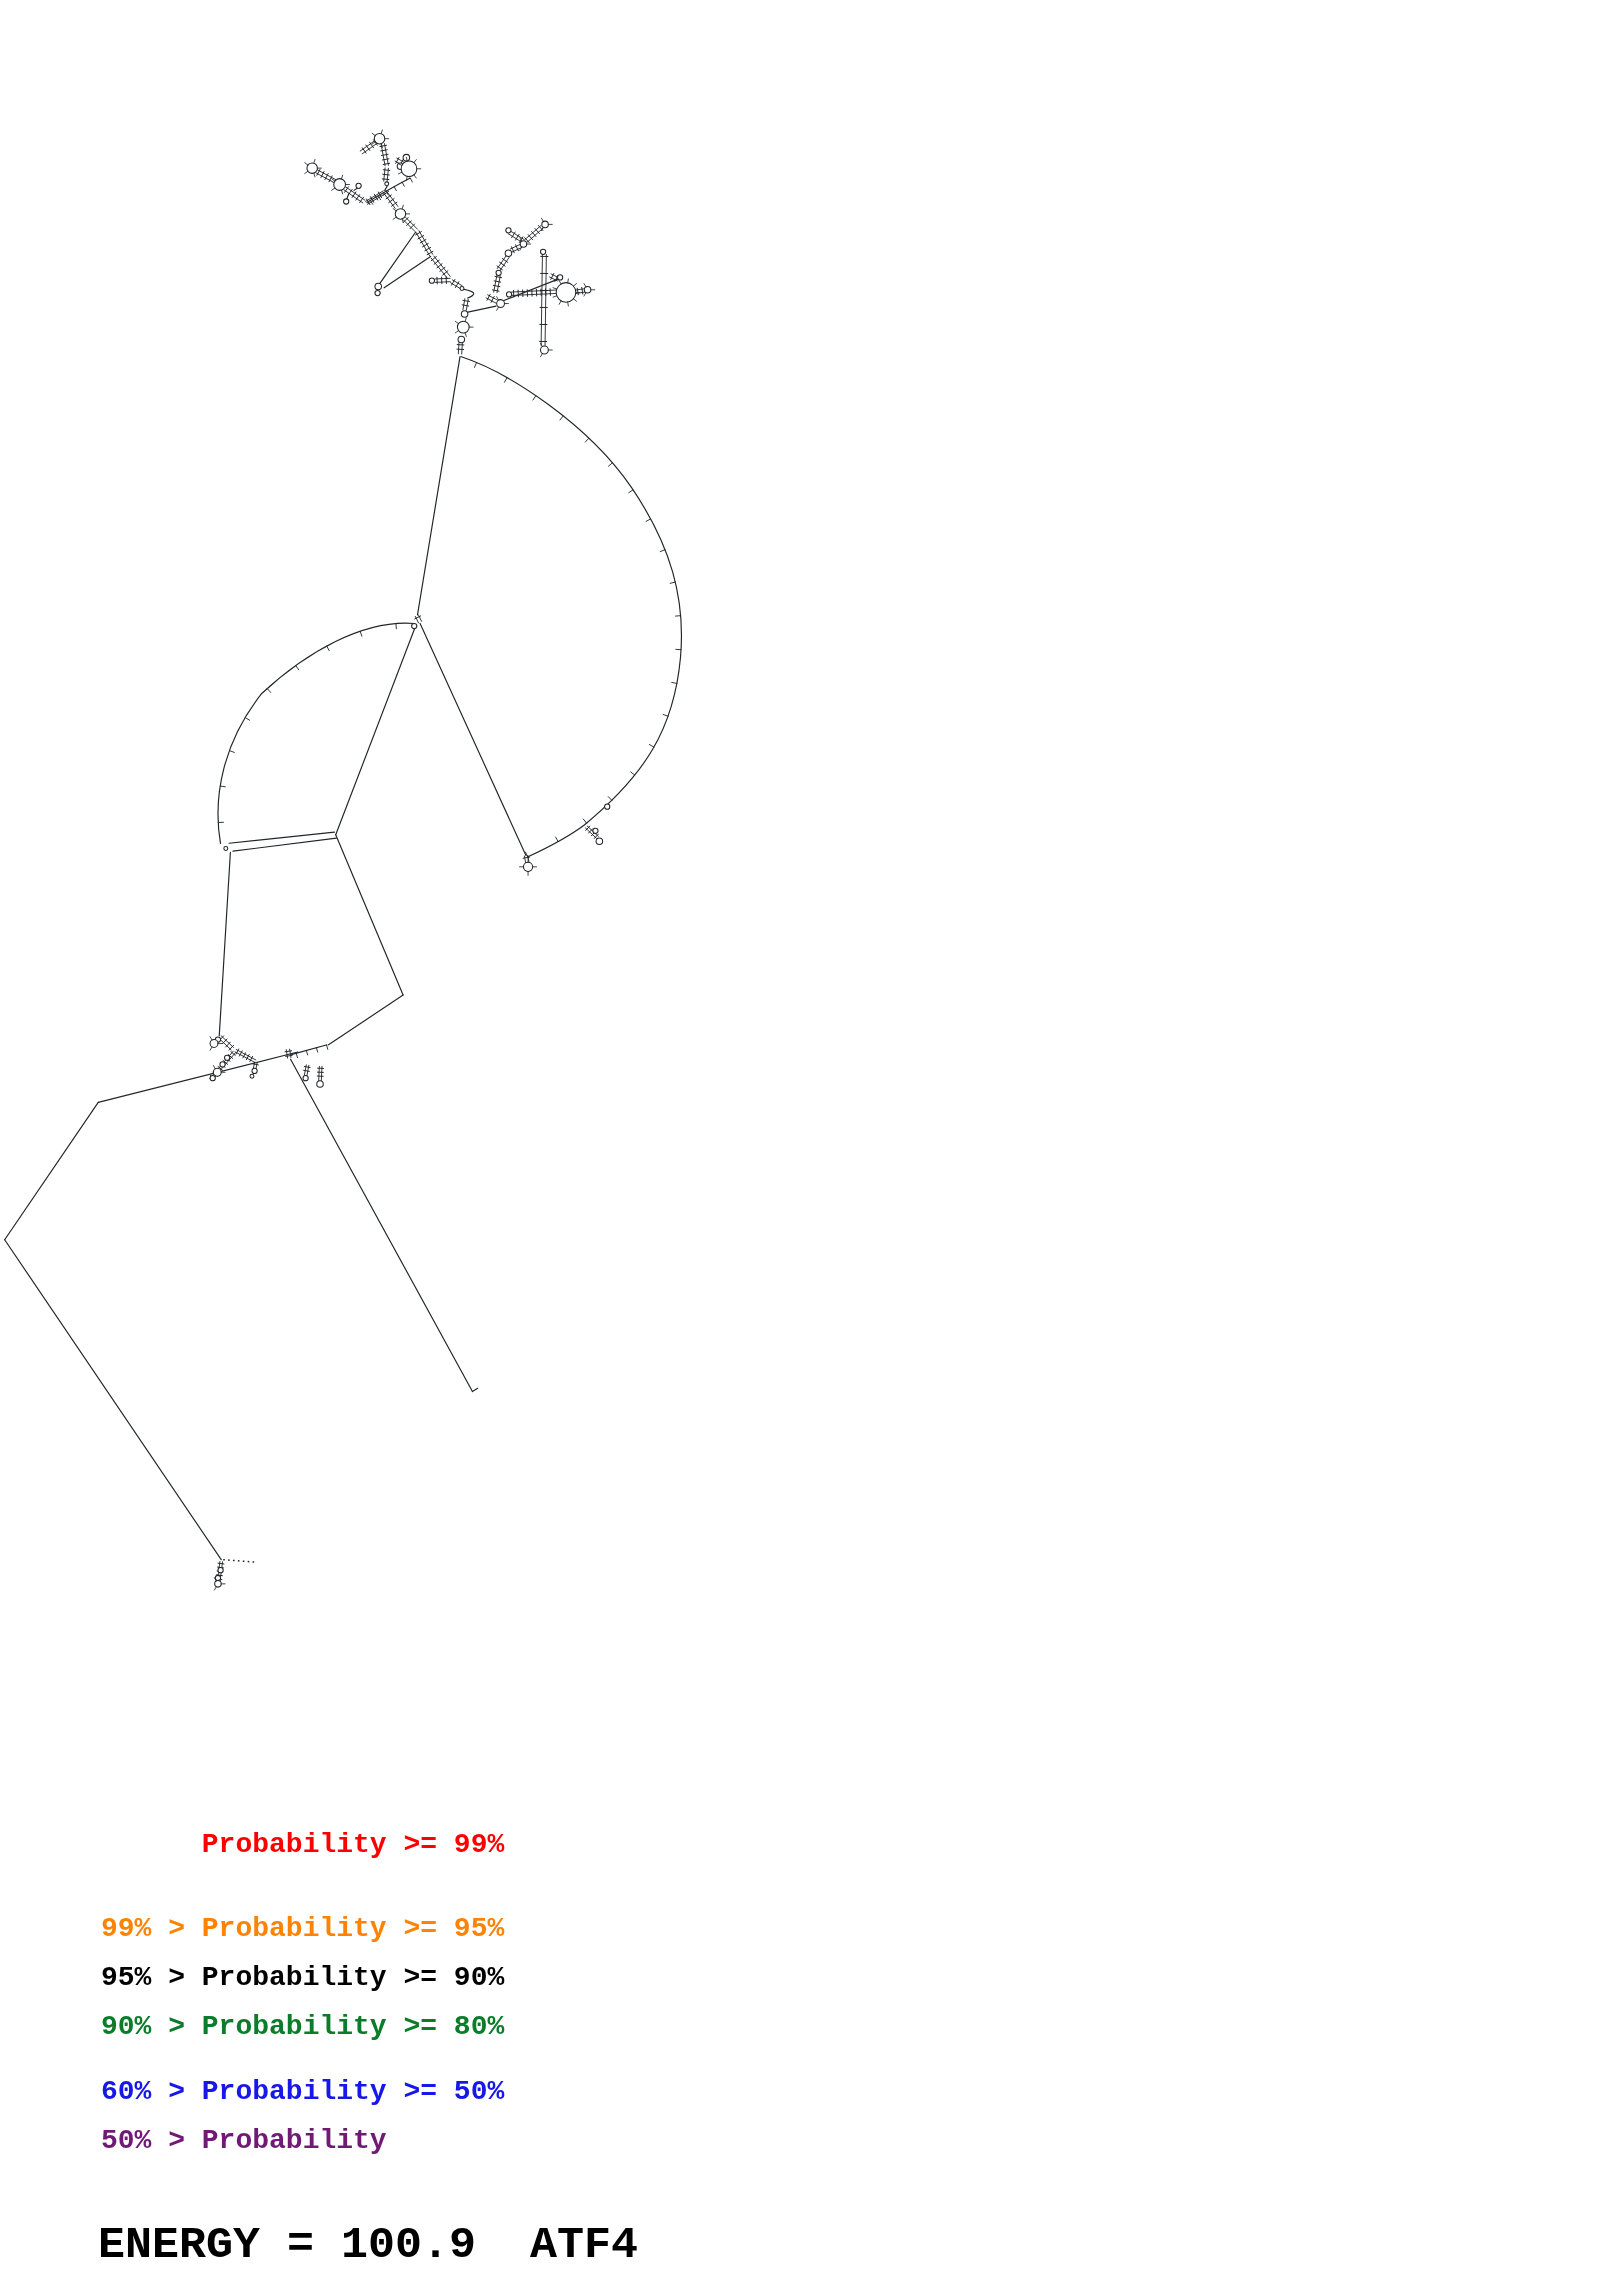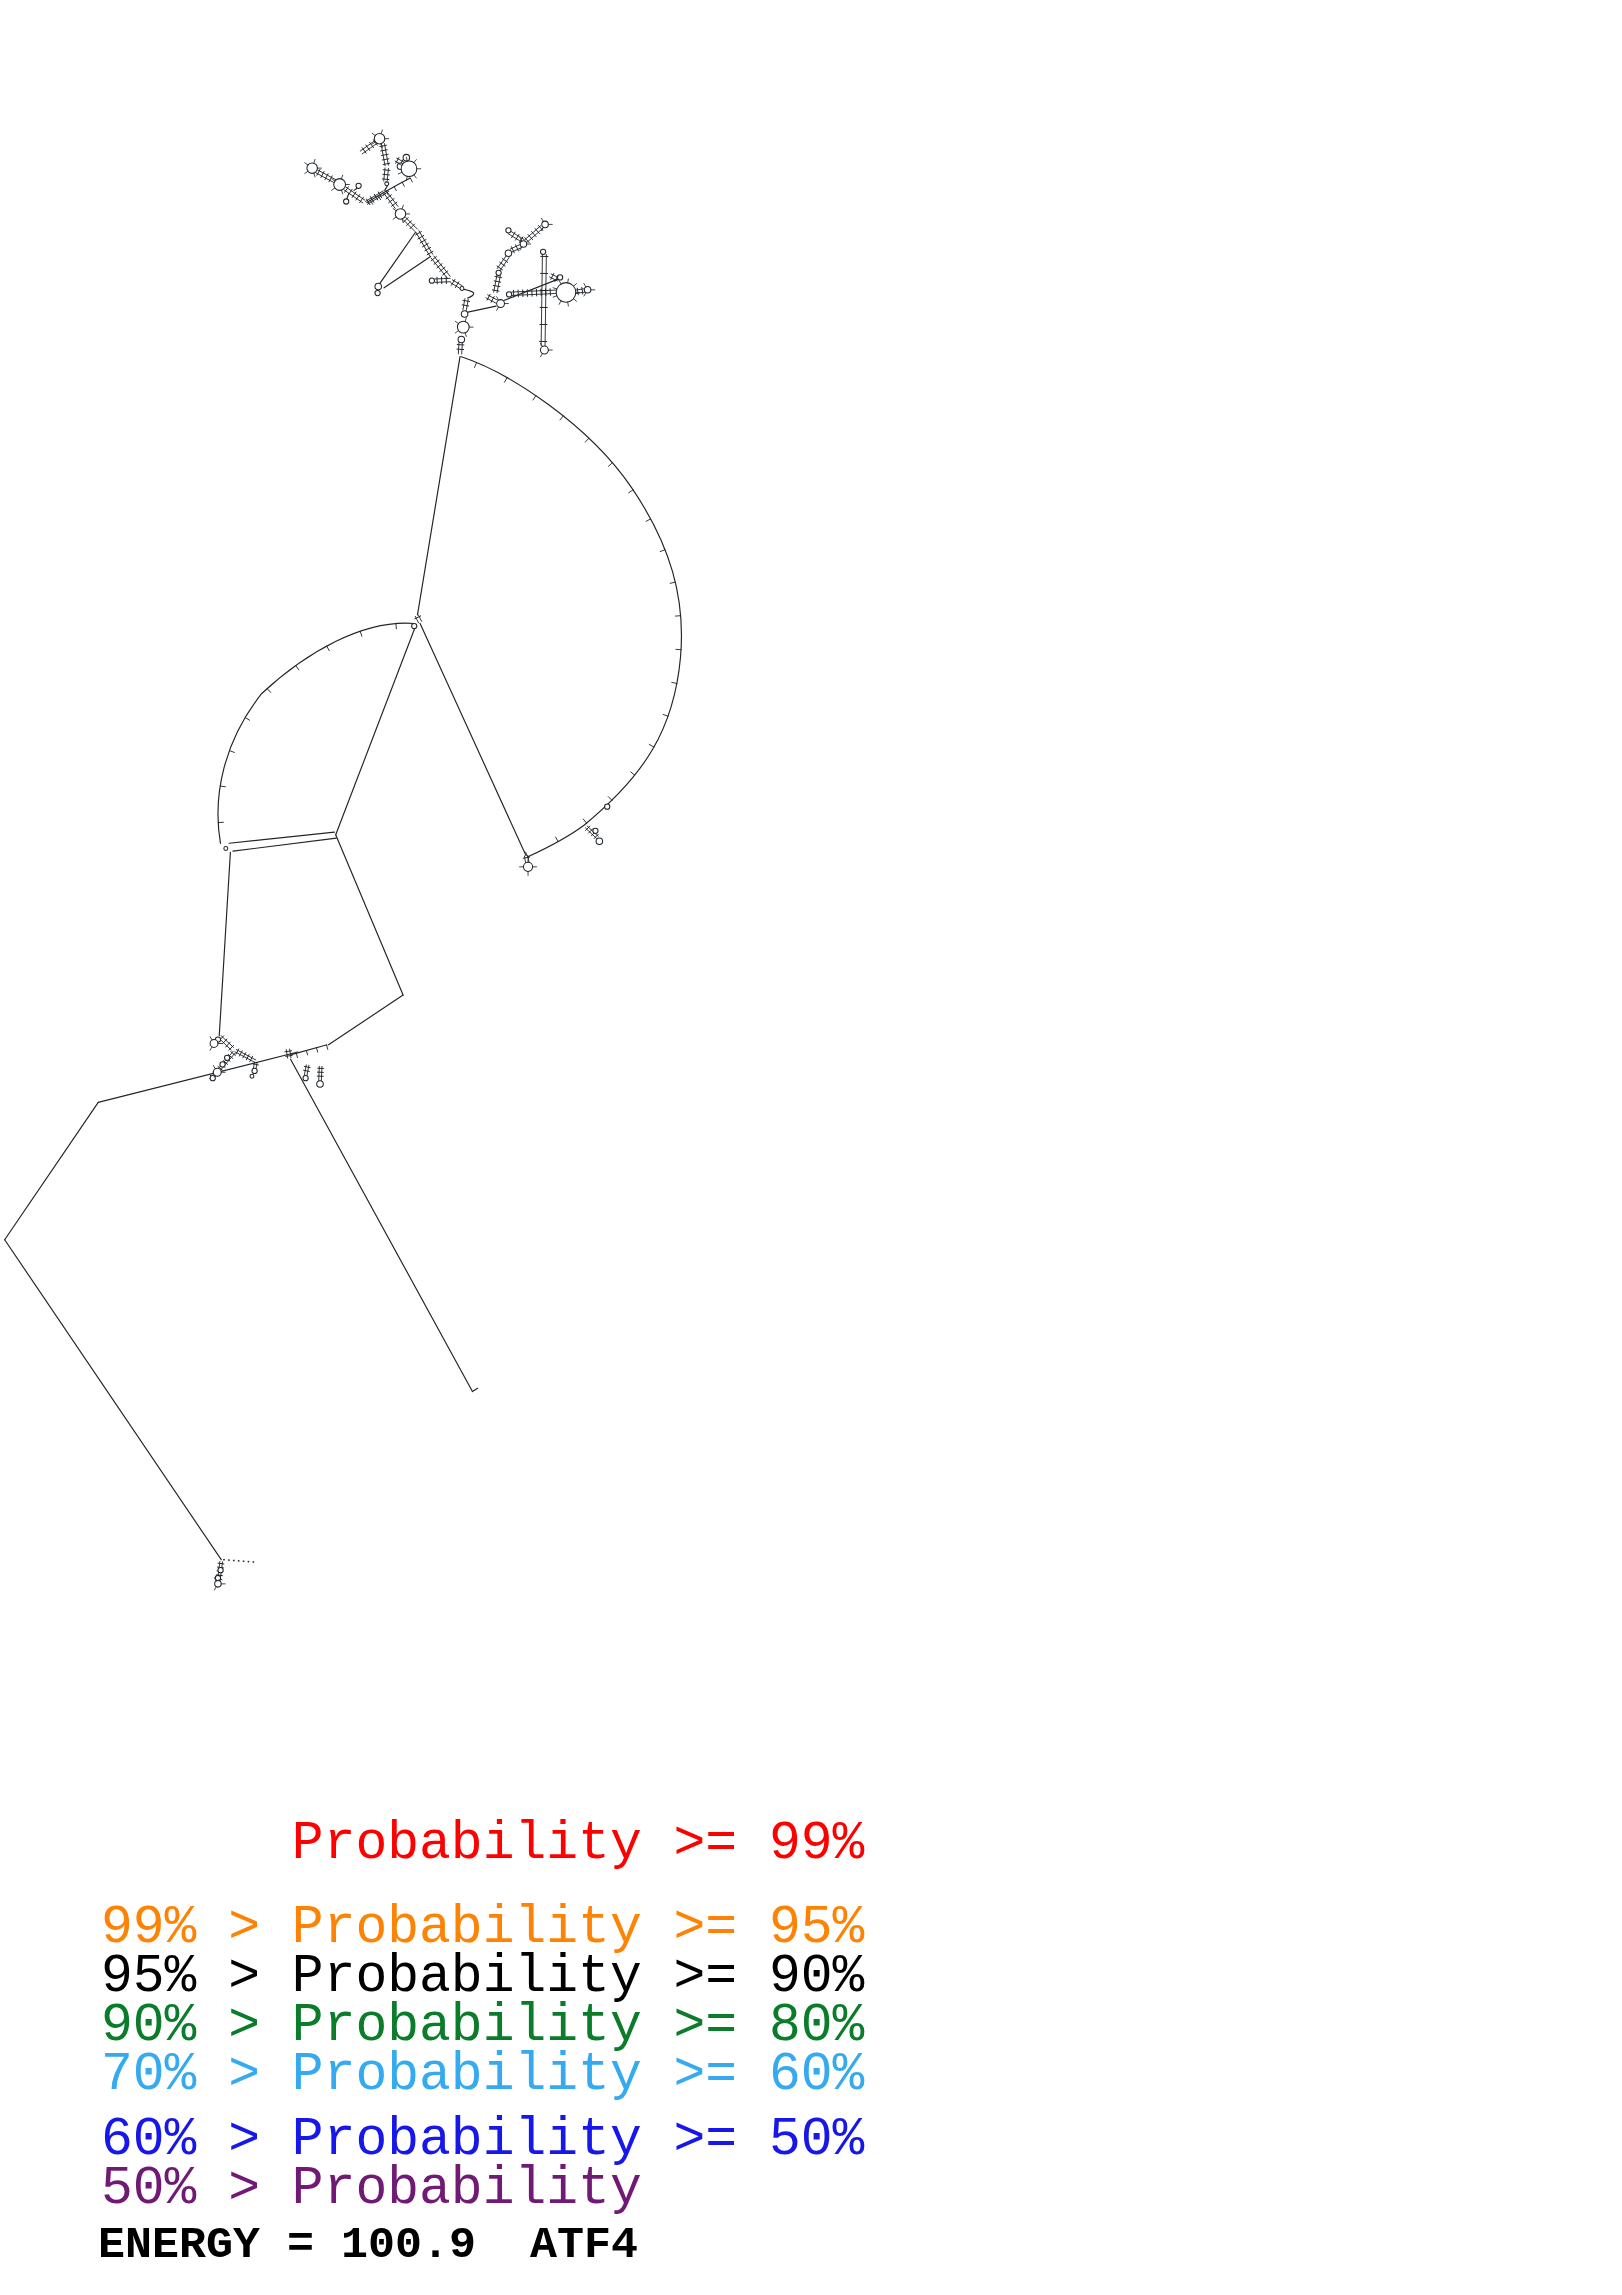--- a/index.html
+++ b/index.html
@@ -1,20 +1,20 @@
 <!DOCTYPE html>
 <html style="font-size:10.5px"><head>
 <meta charset="utf-8">
 <style>
   html,body{margin:0;padding:0;background:#ffffff;}
   .page{position:relative;width:1622px;height:2295px;background:#ffffff;overflow:hidden;
         font-family:"Liberation Mono","DejaVu Sans Mono",monospace;}
   svg.structure{position:absolute;left:0;top:0;}
   .legend{position:absolute;left:101px;top:1820px;}
-  .legend-line{font-weight:normal;font-size:53px;line-height:49px;white-space:pre;letter-spacing:0;}
+  .legend-line{font-weight:bold;font-size:28px;line-height:49px;white-space:pre;letter-spacing:0;}
   .energy{position:absolute;left:98px;top:2220px;font-weight:bold;font-size:45px;white-space:pre;}
 </style>
 </head>
 <body>
 
 <div class="page">
 
   <svg class="structure" width="1622" height="2295" viewBox="0 0 2479 3508" xmlns="http://www.w3.org/2000/svg">
     <g id="gfx">
         <line x1="703" y1="545" x2="638" y2="940" stroke="#22262a" stroke-width="1.8" stroke-linecap="round"></line>
@@ -401,21 +401,20 @@
         <line x1="330.5" y1="2425.330127018922" x2="327.5" y2="2430.526279441629" stroke="#22262a" stroke-width="1.3" stroke-linecap="round"></line>
         <line x1="330.5" y1="2416.669872981078" x2="327.5" y2="2411.473720558371" stroke="#22262a" stroke-width="1.3" stroke-linecap="round"></line>
       </g>
   </svg>
 
   <div class="legend">
     <div class="legend-line" style="color: rgb(254, 0, 0);">      Probability &gt;= 99%</div>
     <div class="legend-line" style="color: rgb(253, 131, 4); margin-top: 35px;">99% &gt; Probability &gt;= 95%</div>
     <div class="legend-line" style="color: #000000;">95% &gt; Probability &gt;= 90%</div>
     <div class="legend-line" style="color: rgb(11, 124, 42);">90% &gt; Probability &gt;= 80%</div>
-    <div class="legend-line" style="color: rgb(54, 170, 238);">70% &gt; Probability &gt;= 60%</div>
     <div class="legend-line" style="color: rgb(22, 23, 232); margin-top: 16px;">60% &gt; Probability &gt;= 50%</div>
     <div class="legend-line" style="color: #701a75;">50% &gt; Probability</div>
   </div>
 
   <div class="energy" style="color: rgb(0, 0, 0);">ENERGY = 100.9  ATF4</div>
 
 </div>
 
 
 </body></html>

